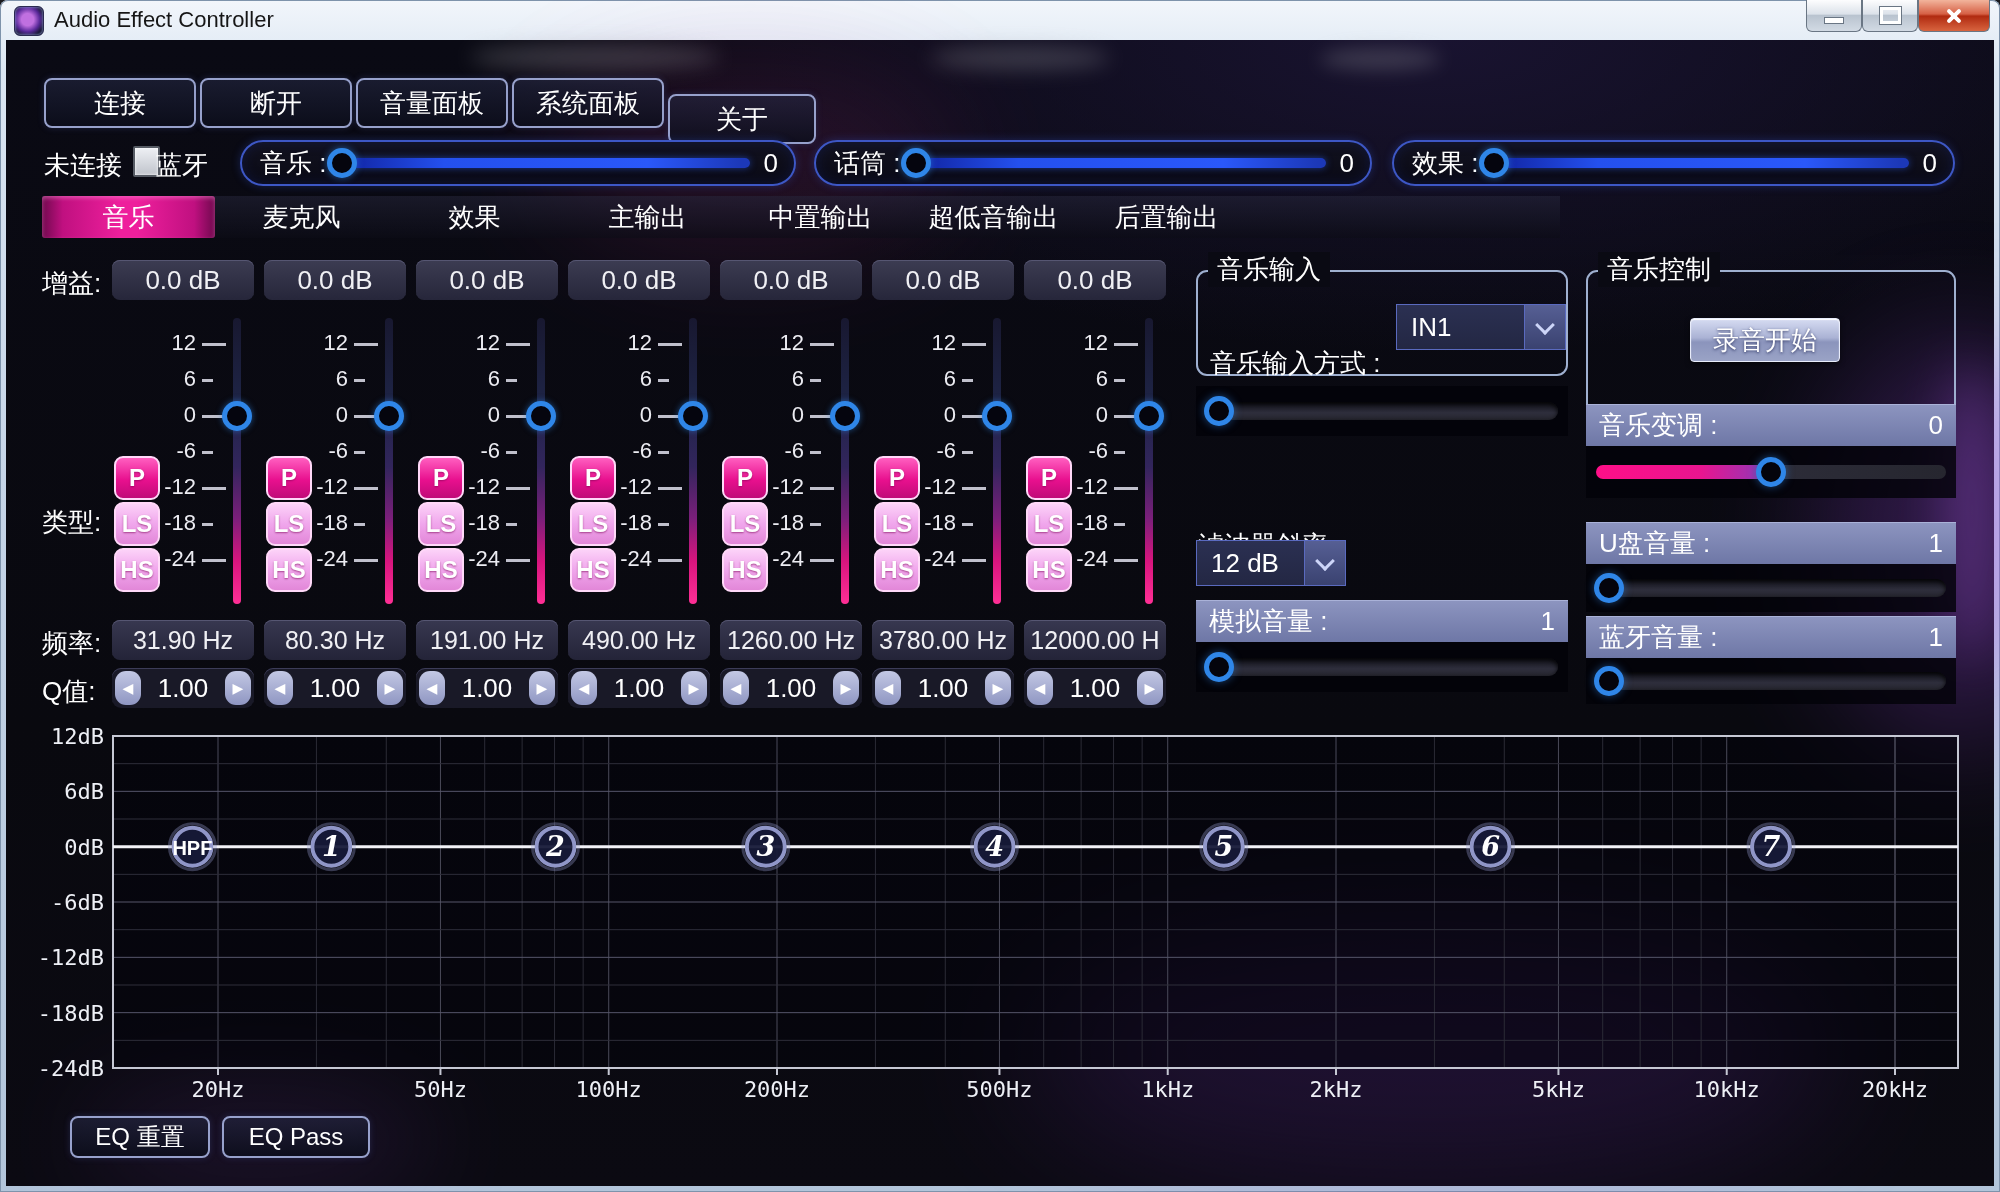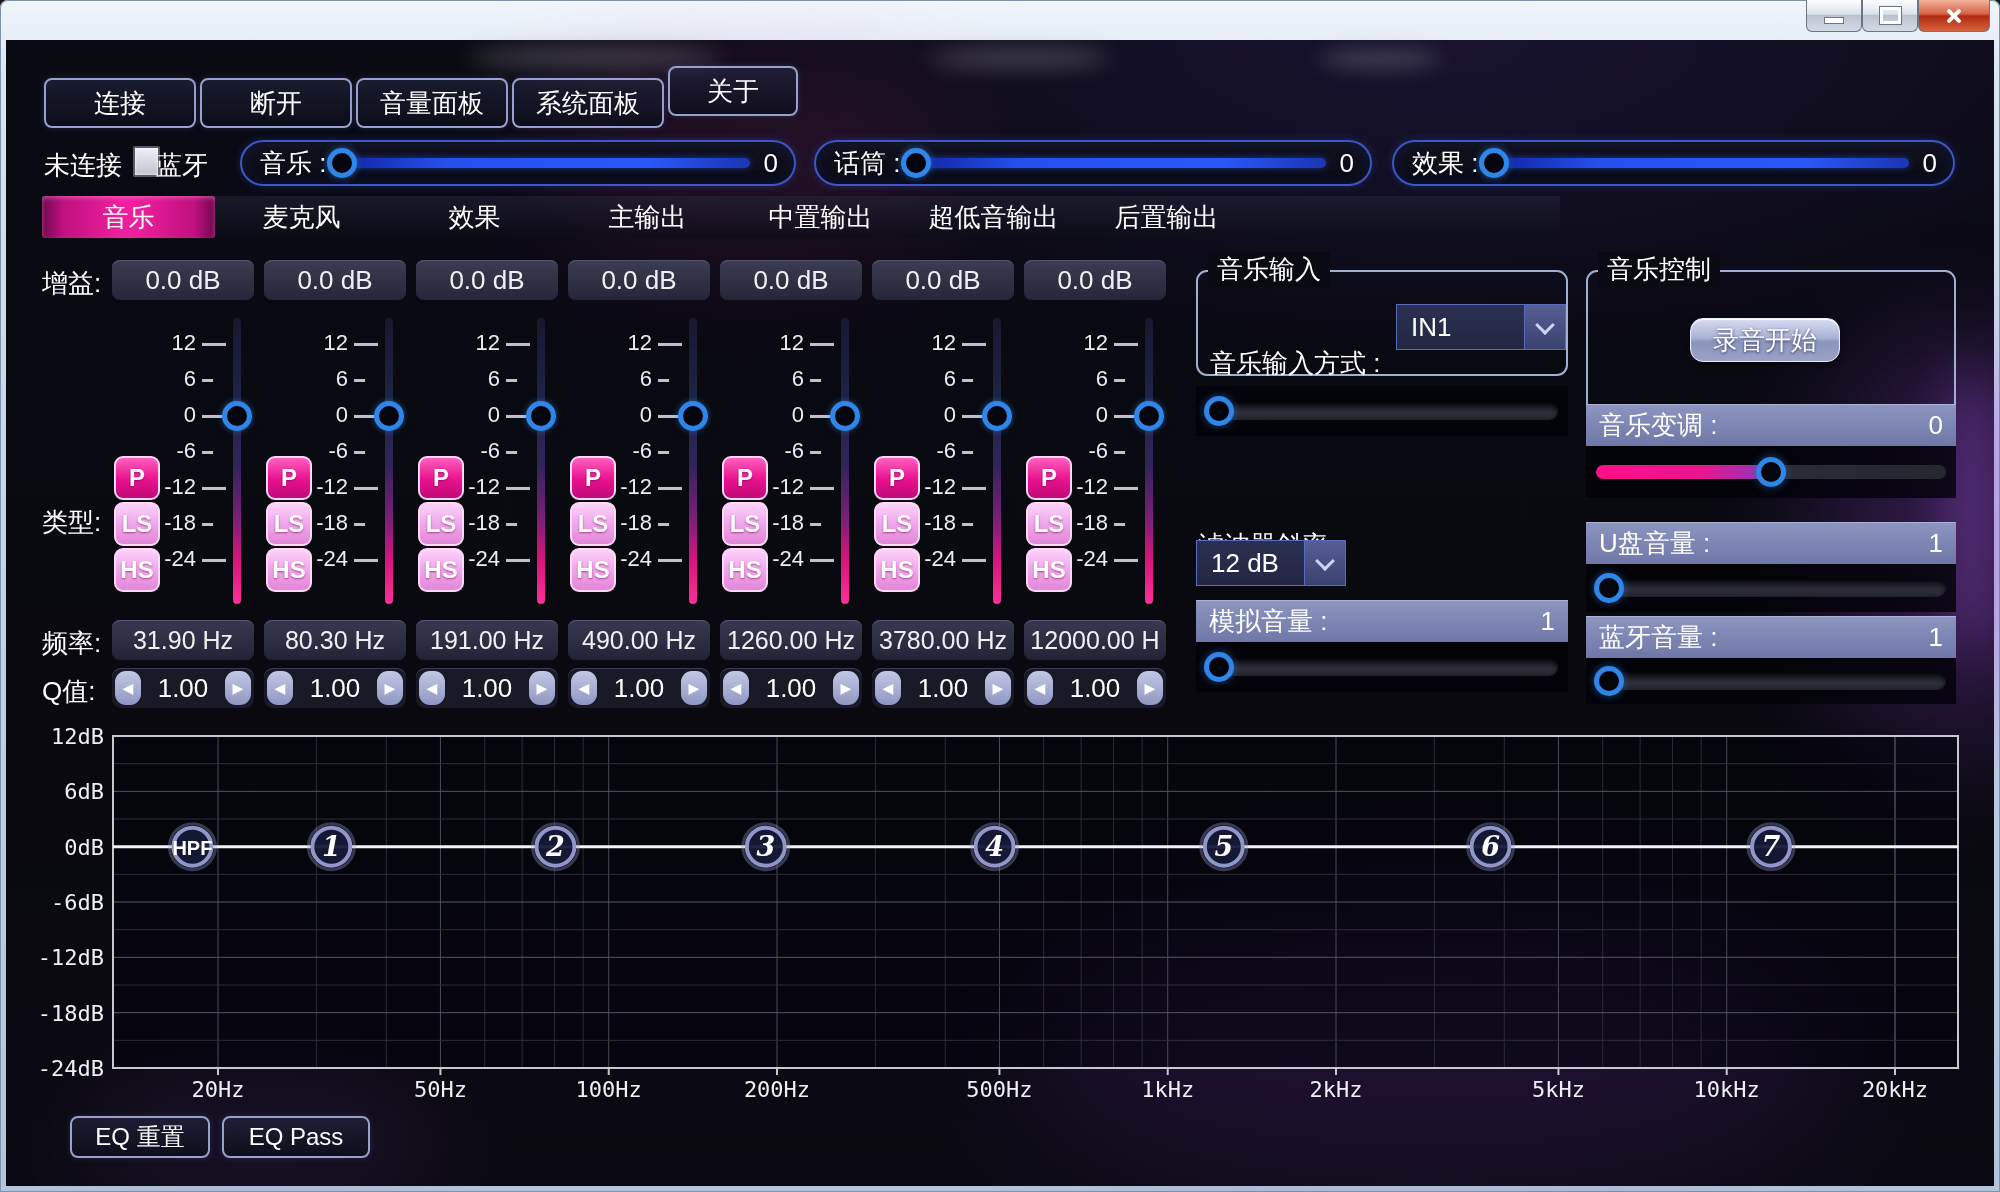--- a/index.html
+++ b/index.html
@@ -80,39 +80,43 @@
   .lavhead{height:42px;background:linear-gradient(180deg,#8d95c0,#6e77a6);display:flex;justify-content:space-between;
        align-items:center;padding:0 13px;font-size:26px;color:#fff;box-shadow:inset 0 1px 0 #aab2d8;}
   .lavbody{position:relative;height:calc(100% - 42px);background:rgba(3,3,9,.82);}
   .htrack{position:absolute;left:10px;right:10px;top:50%;height:18px;transform:translateY(-50%);border-radius:9px;
        background:linear-gradient(180deg,#101018,#2e2e3c 60%,#26262f);box-shadow:inset 0 2px 5px rgba(0,0,0,.85);}
   .hthumb{position:absolute;left:8px;top:50%;transform:translateY(-50%);width:30px;height:30px;border-radius:50%;
        background:#04040c;border:5px solid #2f86e8;box-sizing:border-box;box-shadow:0 0 8px rgba(47,134,232,.5);}
   .pitch .htrack{background:linear-gradient(90deg,#ff0f88 0%,#e8158f 30%,#a62fae 44%,#5a3580 50%,#2c2c38 53%,#26262f 100%);
        height:14px;box-shadow:none;}
   .pitch .hthumb{left:calc(50% - 15px);}
-  .recbtn{position:absolute;border-radius:13px;background:linear-gradient(180deg,#d6dcf2,#aab2d4 45%,#8b94bc 55%,#9aa3c6);
+  .recbtn{position:absolute;border-radius:4px;background:linear-gradient(180deg,#d6dcf2,#aab2d4 45%,#8b94bc 55%,#9aa3c6);
        border:1px solid #e8ecfa;box-shadow:0 2px 5px rgba(0,0,0,.5), inset 0 1px 1px #fff;color:#fff;
        text-shadow:0 1px 3px #333a66;font-size:26px;display:flex;align-items:center;justify-content:center;box-sizing:border-box;}
 </style>
 </head>
 <body>
 
 <div id="win">
   <div id="content"></div>
 
   <div class="glow" style="left:470px;top:44px;width:250px;height:26px;background:#9a9aa2;opacity:.3;filter:blur(10px);"></div>
   <div class="glow" style="left:930px;top:46px;width:180px;height:24px;background:#9a9aa2;opacity:.3;filter:blur(10px);"></div>
   <div class="glow" style="left:1320px;top:48px;width:120px;height:22px;background:#9a9aa2;opacity:.28;filter:blur(9px);"></div>
   <div class="glow" style="left:540px;top:60px;width:420px;height:200px;background:#dc3ca0;opacity:.12;filter:blur(60px);"></div>
   <div class="glow" style="left:1820px;top:330px;width:280px;height:420px;background:#9646dc;opacity:.25;filter:blur(60px);"></div>
   <div class="glow" style="left:1950px;top:360px;width:44px;height:300px;background:#aa5ae6;opacity:.4;filter:blur(26px);"></div>
   <div class="glow" style="left:1020px;top:920px;width:820px;height:260px;background:#7832be;opacity:.18;filter:blur(70px);"></div>
   <div class="glow" style="left:80px;top:1080px;width:360px;height:120px;background:#8240b4;opacity:.14;filter:blur(50px);"></div>
 
+  <div id="titlebar">
+    <div id="appicon"></div>
+    <span id="title">Audio Effect Controller</span>
+  </div>
   <div class="winbtn" id="btn-min">
       <div class="glyph-min"></div>
     </div>
   <div class="winbtn" id="btn-max">
       <div class="glyph-max"></div>
     </div>
   <div class="winbtn" id="btn-close">
       <div class="glyph-x"></div>
     </div>
 
@@ -304,21 +308,21 @@
         <text x="1770.9865489644567" y="855.6666666666666" fill="#fff" font-size="27" font-weight="bold" font-style="italic" text-anchor="middle" font-family="DejaVu Serif, serif">7</text>
       </g>
     </svg>
 
   <div class="btn-dark" style="left:70px;top:1116px;width:140px;height:42px;font-size:24px;">EQ 重置</div>
   <div class="btn-dark" style="left:222px;top:1116px;width:148px;height:42px;font-size:24px;">EQ Pass</div>
 <div class="btn-dark" style="left: 44px; top: 78px; width: 152px; height: 50px;">连接</div>
     <div class="btn-dark" style="left: 200px; top: 78px; width: 152px; height: 50px;">断开</div>
     <div class="btn-dark" style="left: 356px; top: 78px; width: 152px; height: 50px; text-align: right;">音量面板</div>
     <div class="btn-dark" style="left: 512px; top: 78px; width: 152px; height: 50px;">系统面板</div>
-    <div class="btn-dark" style="left: 668px; top: 66px; width: 130px; height: 50px;">关于</div>
+    <div class="btn-dark" style="left: 668px; top: 94px; width: 148px; height: 50px;">关于</div>
     <div class="pill" style="left: 240px; top: 140px; width: 556px; height: 46px;">
       <div class="pill-label">音乐 :</div>
       <div class="pill-trackwrap">
         <div class="pill-track"></div>
         <div class="pill-thumb"></div>
       </div>
       <div class="pill-value">0</div>
     </div>
     <div class="pill" style="left: 814px; top: 140px; width: 558px; height: 46px;">
       <div class="pill-label">话筒 :</div>

